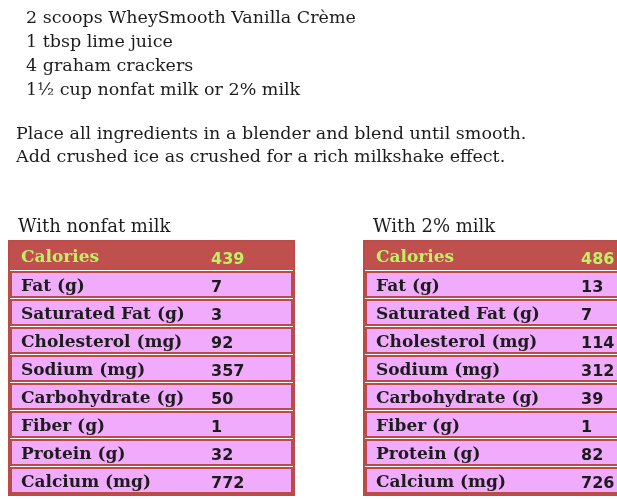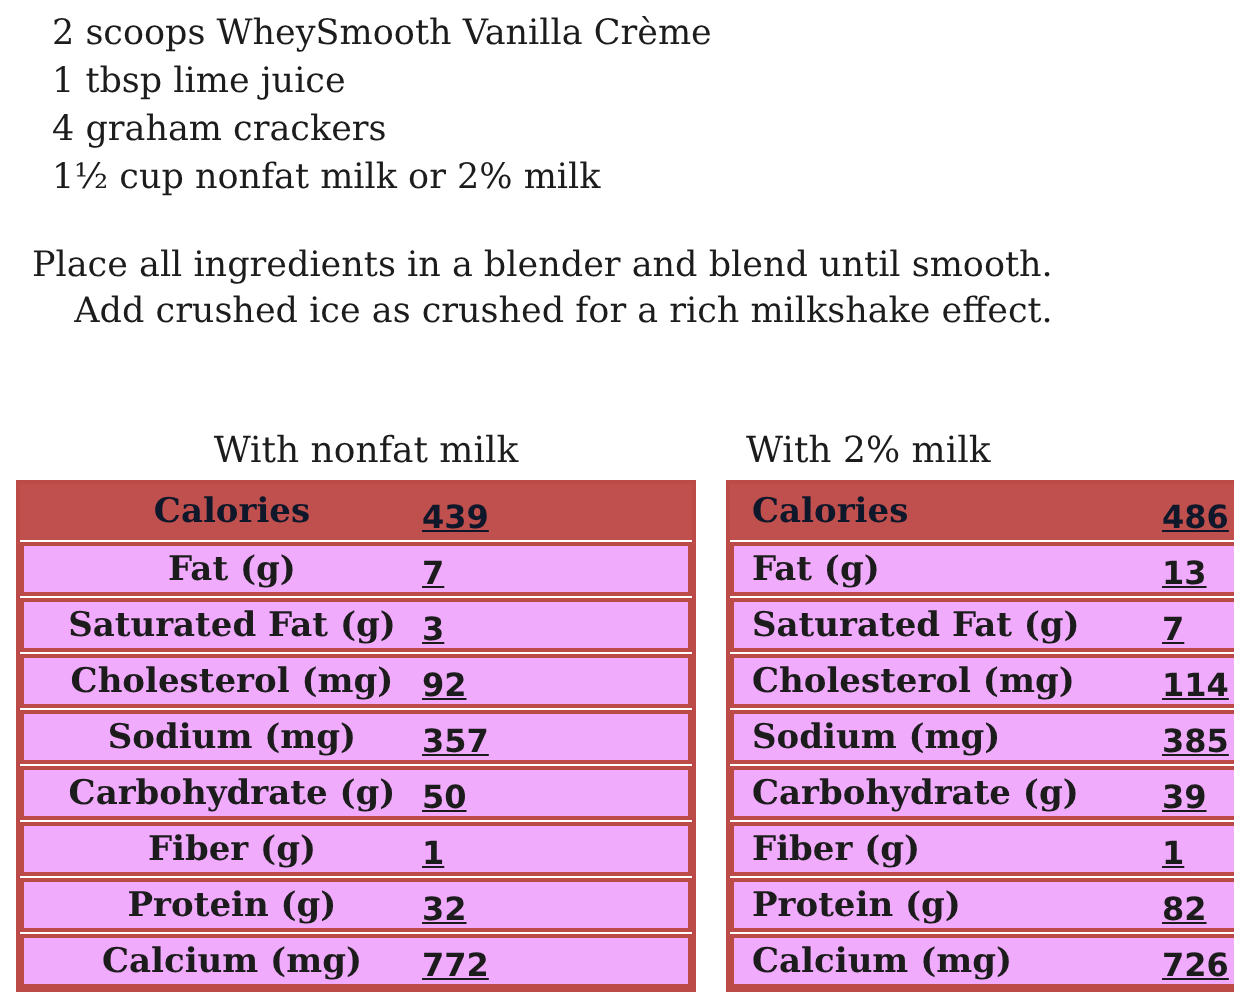--- a/index.html
+++ b/index.html
@@ -25,24 +25,23 @@
     line-height: 24px;
     white-space: nowrap;
   }
   .instructions {
     position: absolute;
     top: 122px;
     left: 16px;
     font-size: 17.5px;
     line-height: 23px;
     white-space: nowrap;
-    text-align: right;
   }
   .table-group { position: absolute; top: 215px; }
-  .g1 { left: 8px;   width: 340px; text-align: center; }
+  .g1 { left: 8px;   width: 287px; }
   .g2 { left: 320px; width: 335px; padding-left: 43px; }
   .caption {
     font-size: 18px;
     line-height: 22px;
     margin: 0 0 3px 10px;
     white-space: nowrap;
   }
   .ntable {
     border: 2px solid var(--border-red);
     background: #ffffff;
@@ -55,37 +54,36 @@
     background: #f0abfc;
     height: 27px;
     display: flex;
     align-items: center;
     padding-left: 9px;
     overflow: hidden;
   }
   .nrow.header {
     background: var(--accent-red);
     border-color: var(--accent-red);
-    color: #0f172a;
+    color: #bef264;
     height: 28px;
   }
   .rlabel {
     font-weight: bold;
     font-size: 17px;
     flex: 0 0 190px;
     white-space: nowrap;
   }
   .g2 .rlabel { flex-basis: 205px; }
   .rvalue {
     font-family: "DejaVu Sans", sans-serif;
     font-weight: bold;
     font-size: 16px;
     padding-top: 3px;
     white-space: nowrap;
-    text-decoration: underline;
   }
   .nrow.header .rvalue { padding-top: 4px; }
 </style>
 </head>
 <body>
 
 <div class="ingredients">
   <div>2 scoops WheySmooth Vanilla Crème</div>
   <div>1 tbsp lime juice</div>
   <div>4 graham crackers</div>
@@ -153,21 +151,21 @@
     <div class="nrow">
       <span class="rlabel">Saturated Fat (g)</span>
       <span class="rvalue">7</span>
     </div>
     <div class="nrow">
       <span class="rlabel">Cholesterol (mg)</span>
       <span class="rvalue">114</span>
     </div>
     <div class="nrow">
       <span class="rlabel">Sodium (mg)</span>
-      <span class="rvalue">385</span>
+      <span class="rvalue">312</span>
     </div>
     <div class="nrow">
       <span class="rlabel">Carbohydrate (g)</span>
       <span class="rvalue">39</span>
     </div>
     <div class="nrow">
       <span class="rlabel">Fiber (g)</span>
       <span class="rvalue">1</span>
     </div>
     <div class="nrow">

